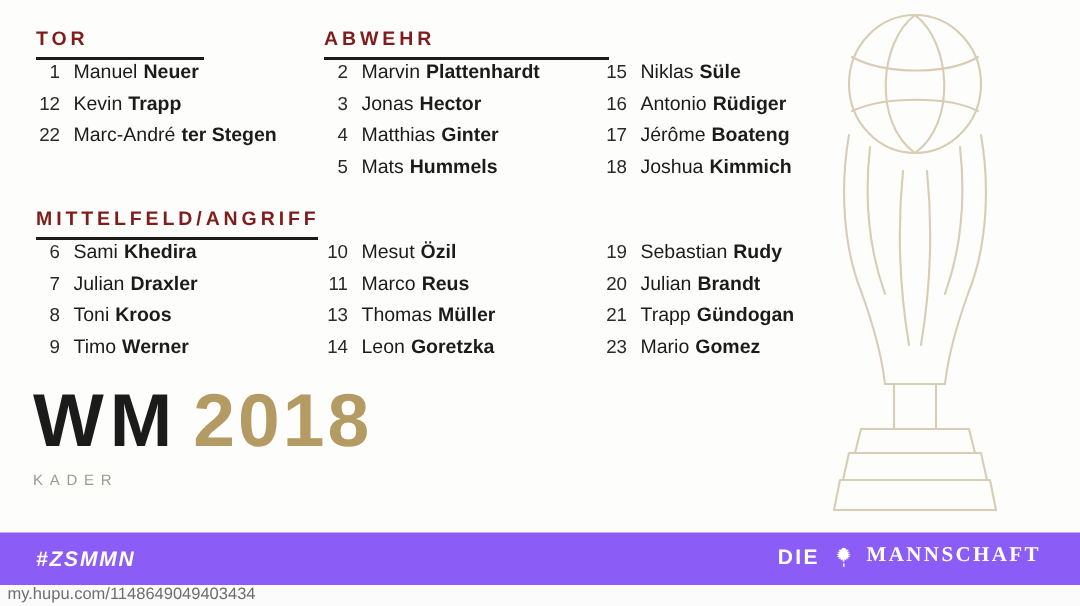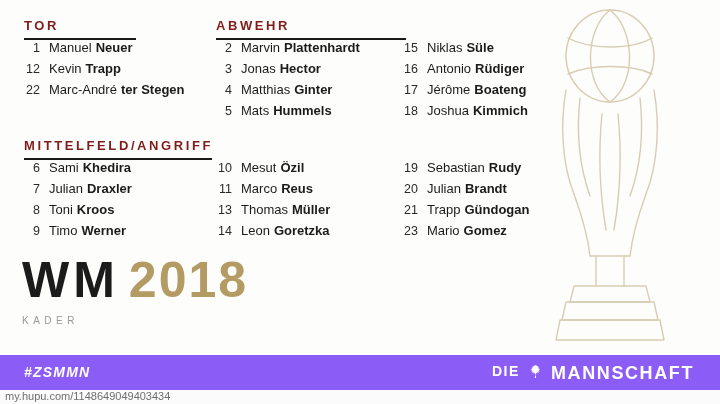--- a/index.html
+++ b/index.html
@@ -162,23 +162,24 @@
     display: flex;
     gap: 7px;
     color: #ffffff;
   }
   .dm .die {
     font-size: 14px;
     font-weight: bold;
     letter-spacing: 1.6px;
   }
   .dm .mann {
-    font-size: 18px;
+    font-size: 14px;
     font-weight: bold;
     letter-spacing: 1.6px;
+    font-family: Liberation Serif, serif;
   }
   .dm .eagle {
     width: 17px;
     height: 17px;
     display: inline-block;
   }
 
   
   .urlbar {
     position: absolute;

